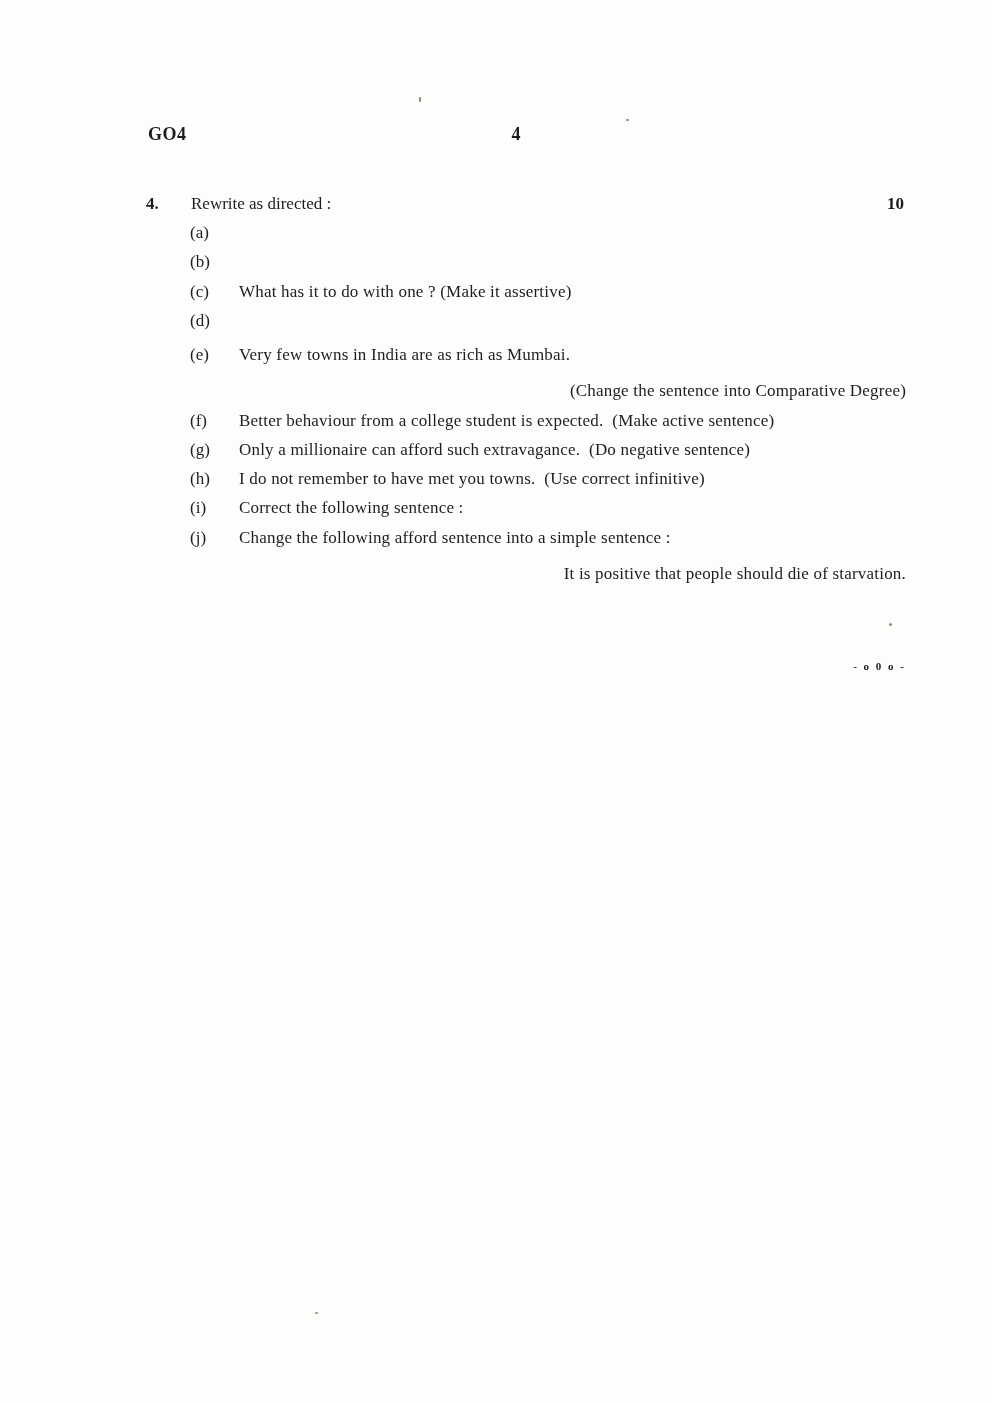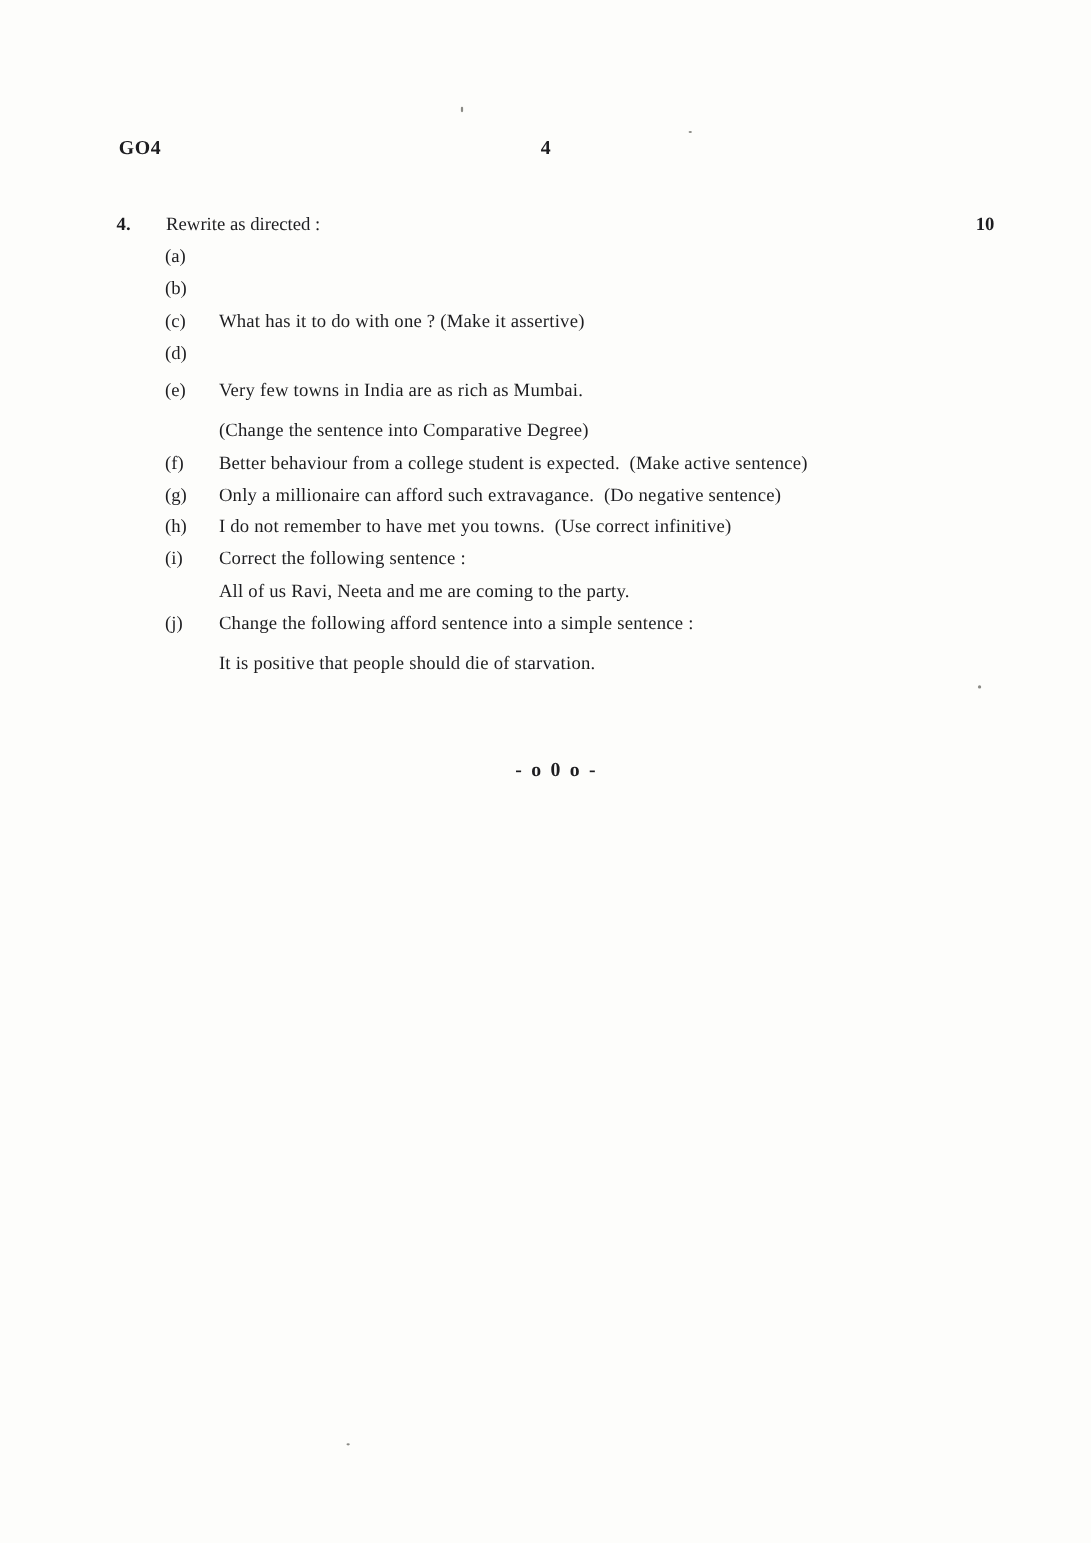--- a/index.html
+++ b/index.html
@@ -7,46 +7,47 @@
   .page {
     position: relative;
     width: 992px;
     height: 1403px;
     margin: 0 auto;
     background: #fdfdfb;
     color: #1d1d20;
     font-family: "Liberation Serif", "DejaVu Serif", serif;
     font-size: 17px;
     overflow: hidden;
+    padding-left: 40px;
   }
   .content { padding: 124px 86px 0 106px; }
 
   .header-row { position: relative; font-weight: bold; font-size: 18px; height: 24px; }
   .paper-code { position: absolute; left: 2px; top: 0; letter-spacing: 0.5px; }
   .page-num { position: absolute; left: 0; right: 20px; top: 0; text-align: center; }
 
   .question-row { display: flex; margin-top: 26px; align-items: baseline; }
   .q-number { width: 45px; flex-shrink: 0; font-weight: 600; }
   .q-prompt { flex: 1; }
   .q-marks { font-weight: bold; padding-right: 2px; margin-top: 20px; }
 
   .items { margin-left: 44px; margin-top: 7px; }
   .item { display: flex; margin-top: 8px; line-height: 1.25; }
   .item.sp-lg { margin-top: 13px; }
   .item-label { width: 49px; flex-shrink: 0; }
   .item-text { white-space: pre-wrap; letter-spacing: 0.2px; }
   .cont { margin: 8px 0 0 49px; line-height: 1.25; white-space: pre-wrap; letter-spacing: 0.2px; }
-  .cont.sp-lg { margin-top: 15px; }
+  .cont.sp-lg { margin-top: 15px; text-align: right; }
 
   .footer-mark {
     margin-top: 76px;
-    text-align: center;
+    text-align: right;
     font-weight: 600;
     letter-spacing: 2px;
-    font-size: 18px;
+    font-size: 11px;
   }
 
   .speck { position: absolute; background: #8a8a85; border-radius: 50%; }
   .speck.s1 { left: 419px; top: 97px; width: 2px; height: 5px; border-radius: 1px; }
   .speck.s2 { left: 626px; top: 119px; width: 3px; height: 2px; }
   .speck.s3 { left: 889px; top: 623px; width: 3px; height: 3px; }
   .speck.s4 { left: 315px; top: 1312px; width: 3px; height: 2px; }
 </style>
 </head>
 <body>
@@ -102,21 +103,20 @@
 
       <div class="item">
         <span class="item-label">(h)</span>
         <span class="item-text">I do not remember to have met you towns.  (Use correct infinitive)</span>
       </div>
 
       <div class="item">
         <span class="item-label">(i)</span>
         <span class="item-text">Correct the following sentence :</span>
       </div>
-      <div class="cont">All of us Ravi, Neeta and me are coming to the party.</div>
 
       <div class="item">
         <span class="item-label">(j)</span>
         <span class="item-text">Change the following afford sentence into a simple sentence :</span>
       </div>
       <div class="cont sp-lg">It is positive that people should die of starvation.</div>
 
     </div>
 
     <div class="footer-mark">- o 0 o -</div>

